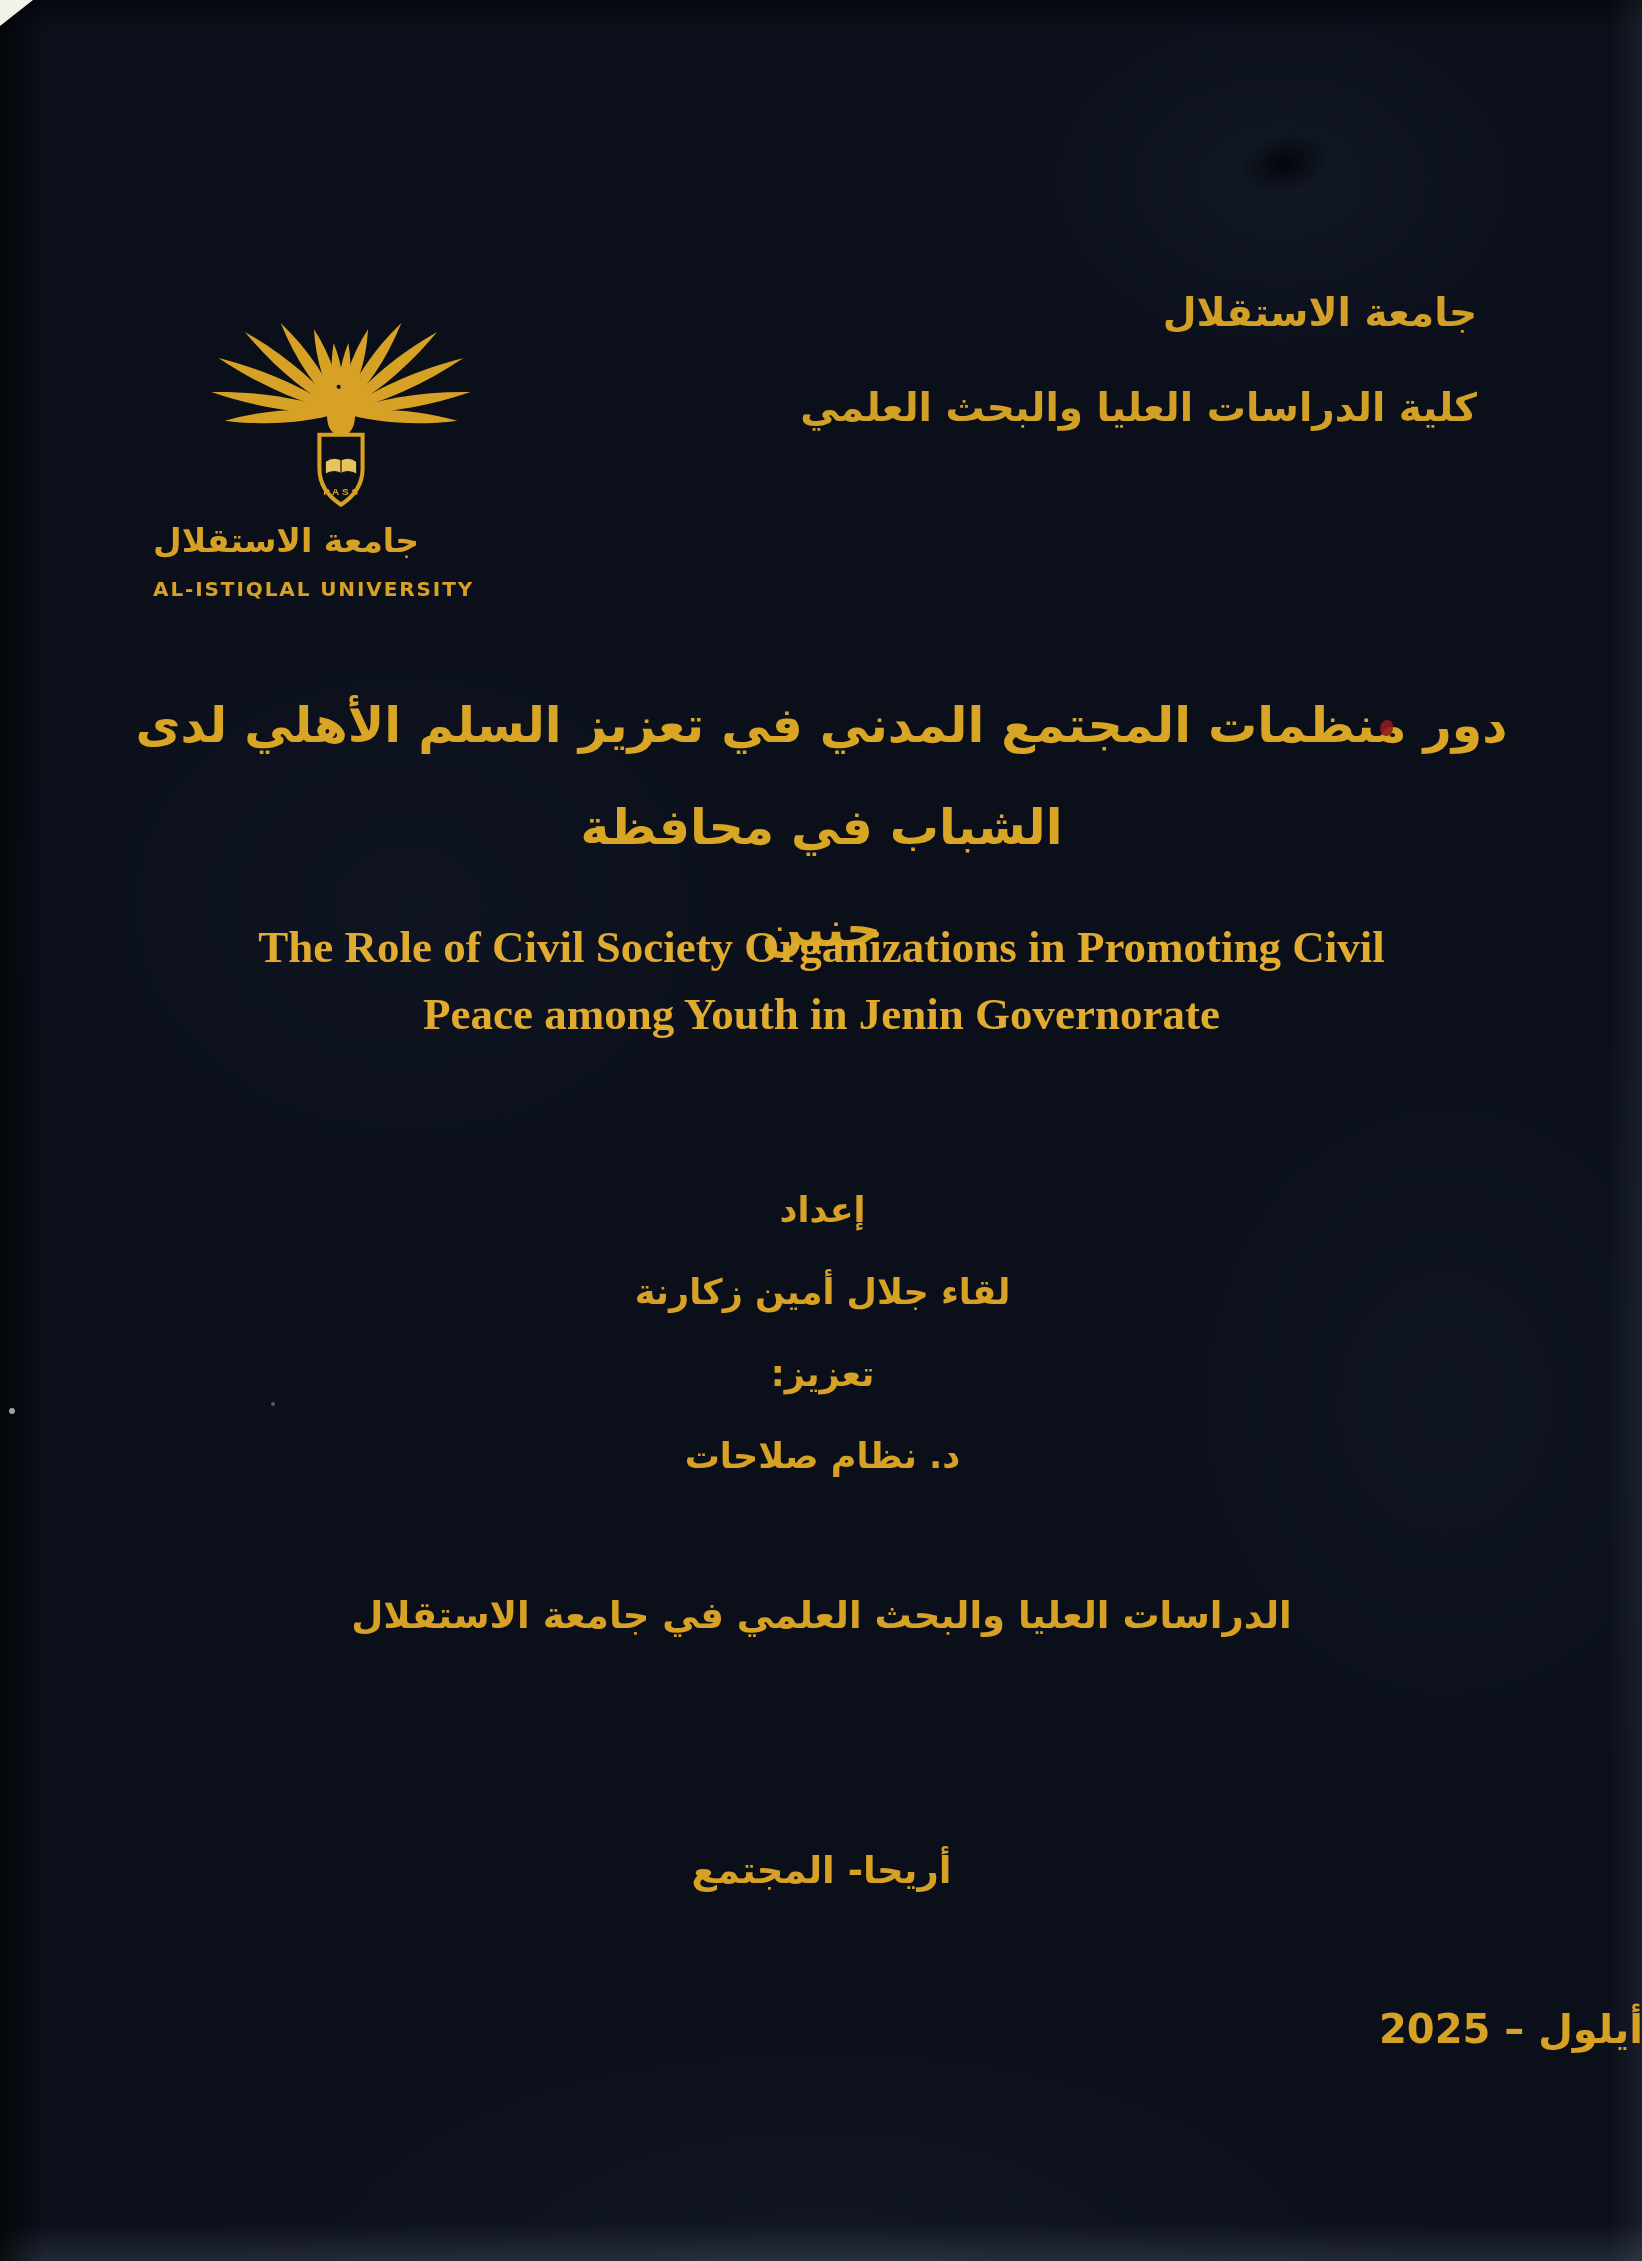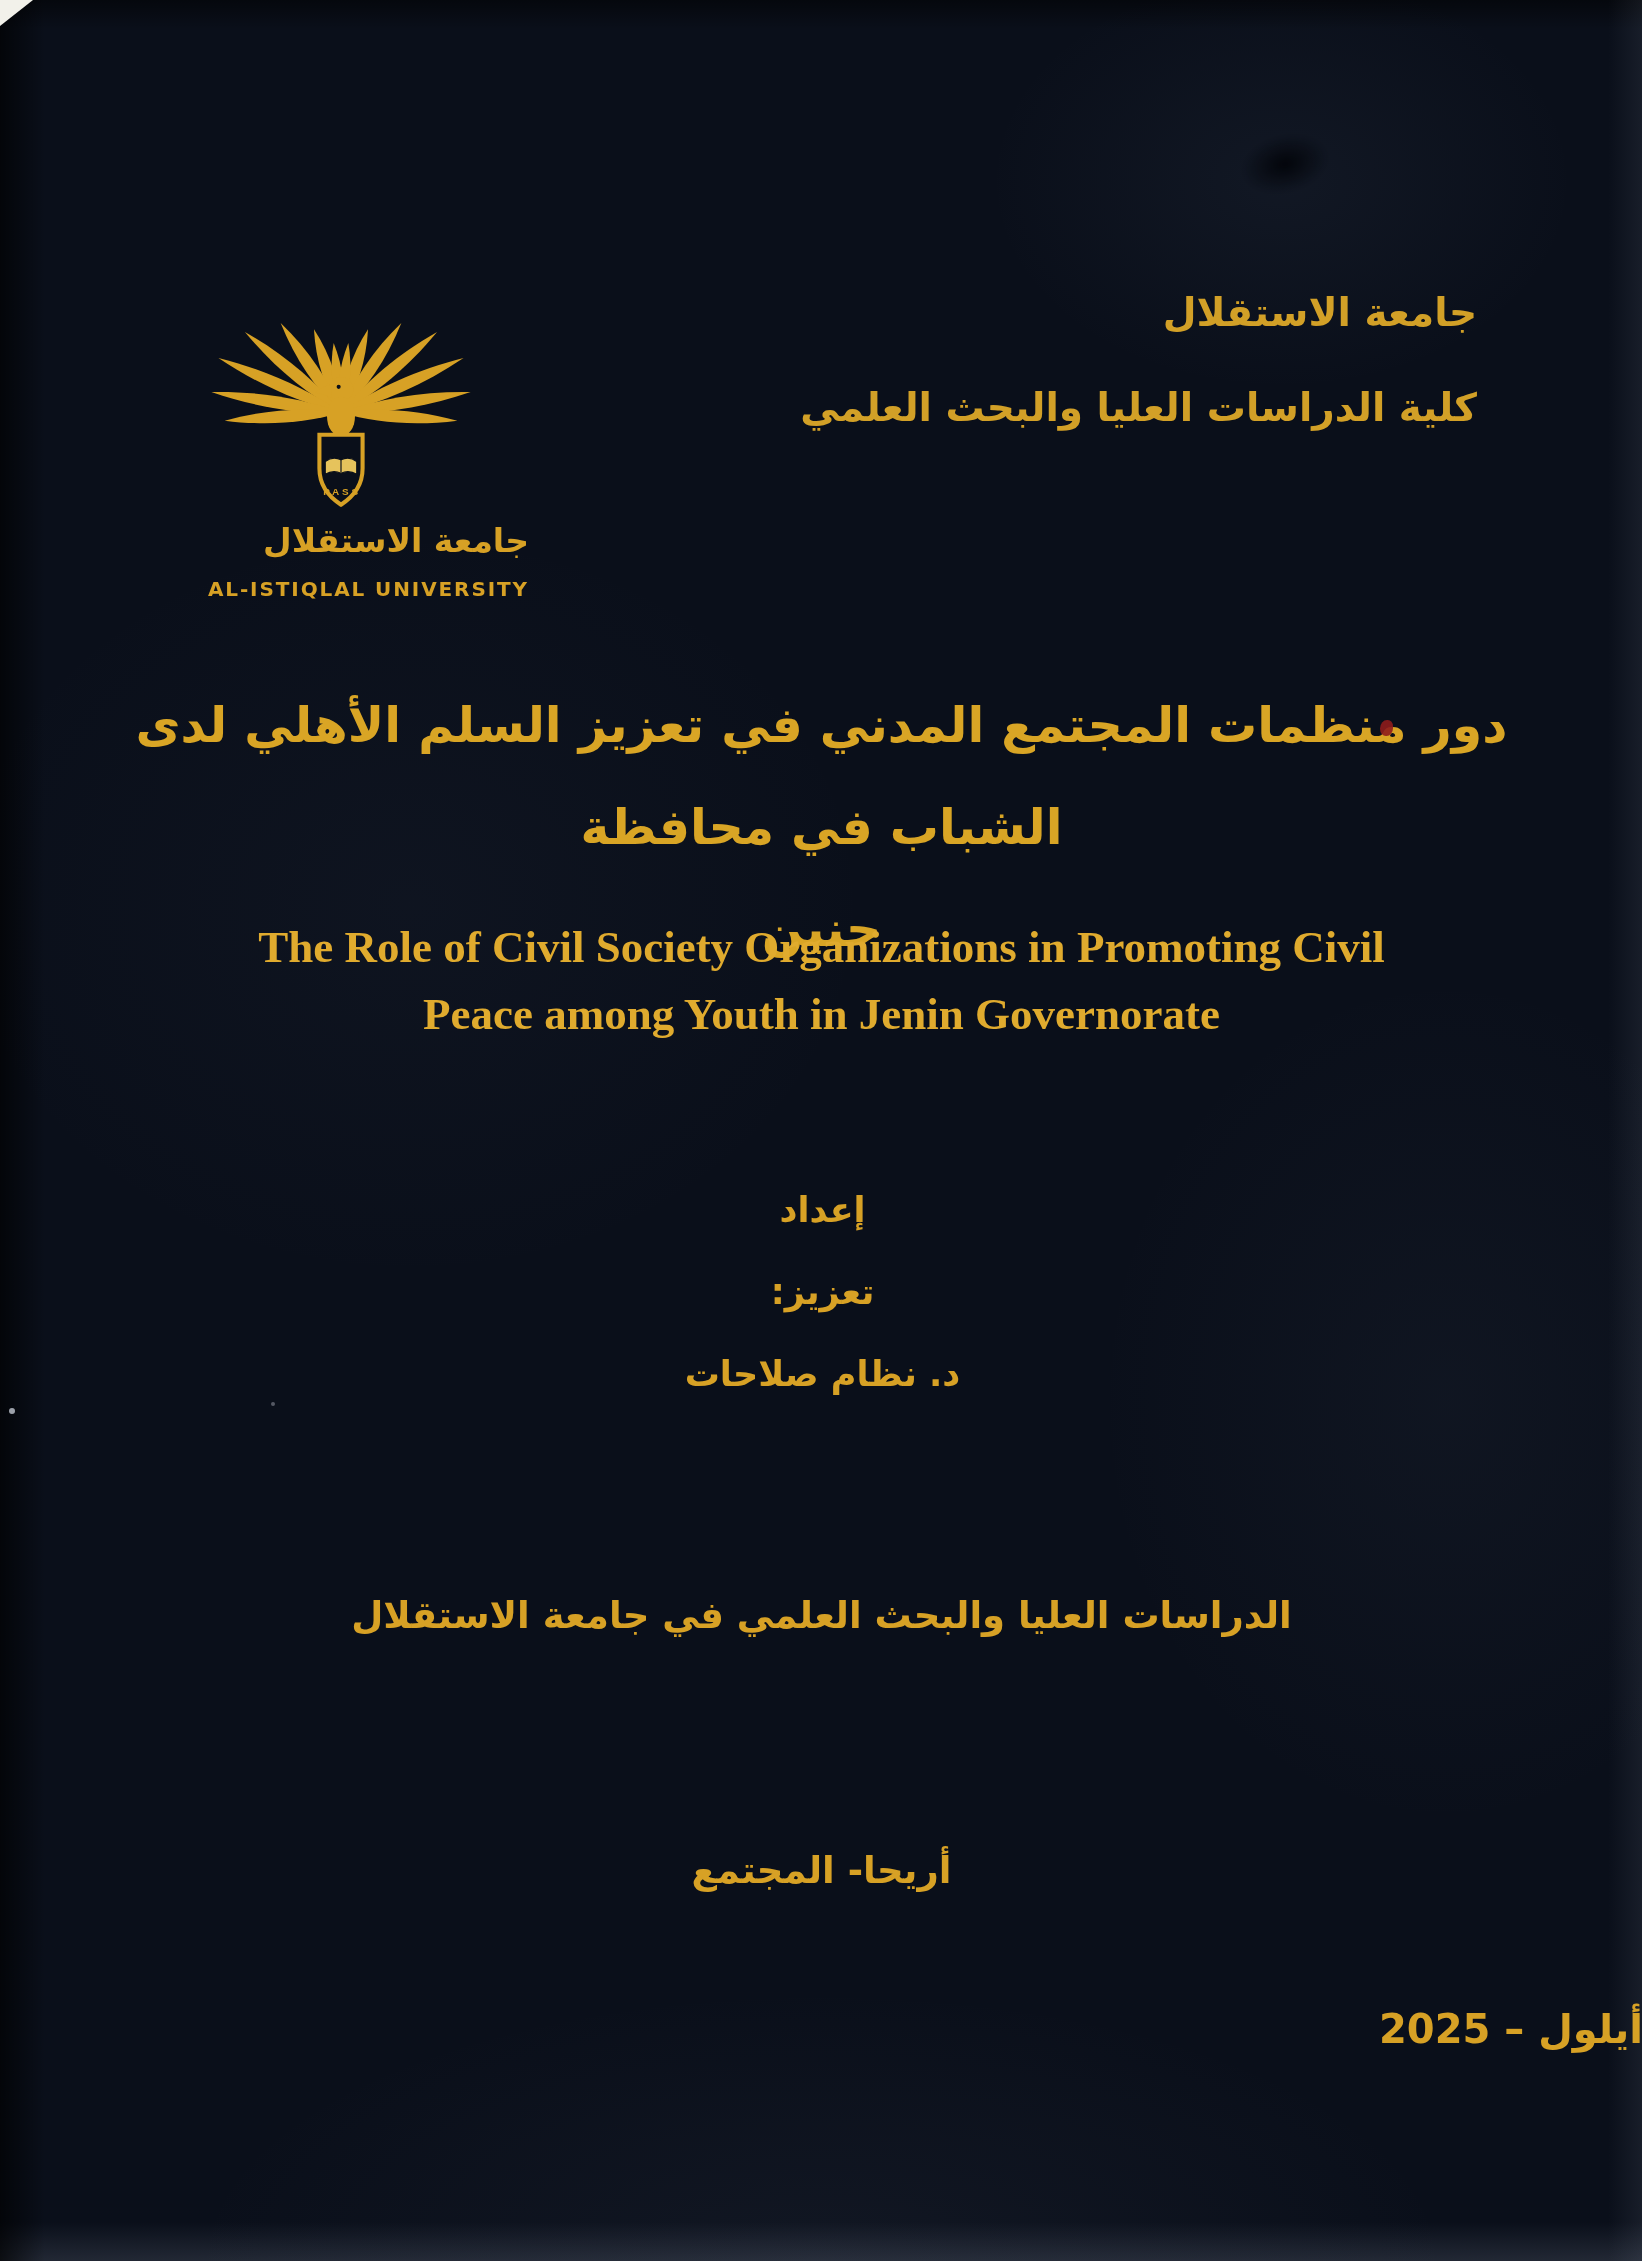--- a/index.html
+++ b/index.html
@@ -33,21 +33,21 @@
   }
   .speck { position:absolute; background:rgba(220,225,235,0.7); border-radius:50%; }
   .speck.s1 { left:9px; top:1408px; width:5.8px; height:5.8px; }
   .speck.s2 { left:271px; top:1402px; width:3.9px; height:3.9px; opacity:.5; }
 
   .header-ar {
     position:absolute; top:265px; right:166px; text-align:right; direction:rtl;
     font-weight:bold; font-size:39px; line-height:95px; color:#d2a027;
   }
 
-  .logo-block { position:absolute; left:153px; top:291px; width:376px; text-align:right; }
+  .logo-block { position:absolute; left:153px; top:291px; width:376px; text-align:left; }
   .logo-block svg { display:block; margin:0 auto; }
   .logo-ar { font-size:33px; font-weight:bold; color:#d7a125; margin-top:7.7px; direction:rtl; }
   .logo-en { font-size:20px; font-weight:bold; color:#d7a125; letter-spacing:1.9px; margin-top:17px; }
 
   .title-ar {
     position:absolute; top:675px; left:77px; right:77px; text-align:center; direction:rtl;
     font-weight:bold; font-size:49px; line-height:102px; color:#d9a525;
   }
   .red-mark {
     position:absolute; left:1380px; top:720px; width:13px; height:15.5px;
@@ -138,20 +138,21 @@
   </div>
   <div class="red-mark"></div>
 
   <div class="title-en">
     <div>The Role of Civil Society Organizations in Promoting Civil</div>
     <div>Peace among Youth in Jenin Governorate</div>
   </div>
 
   <div class="byline">
     <div class="l">إعداد</div>
+    <div class="l">لقاء جلال أمين زكارنة</div>
     <div class="l">تعزيز:</div>
     <div class="l">د. نظام صلاحات</div>
   </div>
 
   <div class="statement">
     <div>الدراسات العليا والبحث العلمي في جامعة الاستقلال</div>
   </div>
 
   <div class="location-line">أريحا- المجتمع</div>
   <div class="date-line">أيلول – 2025</div>

